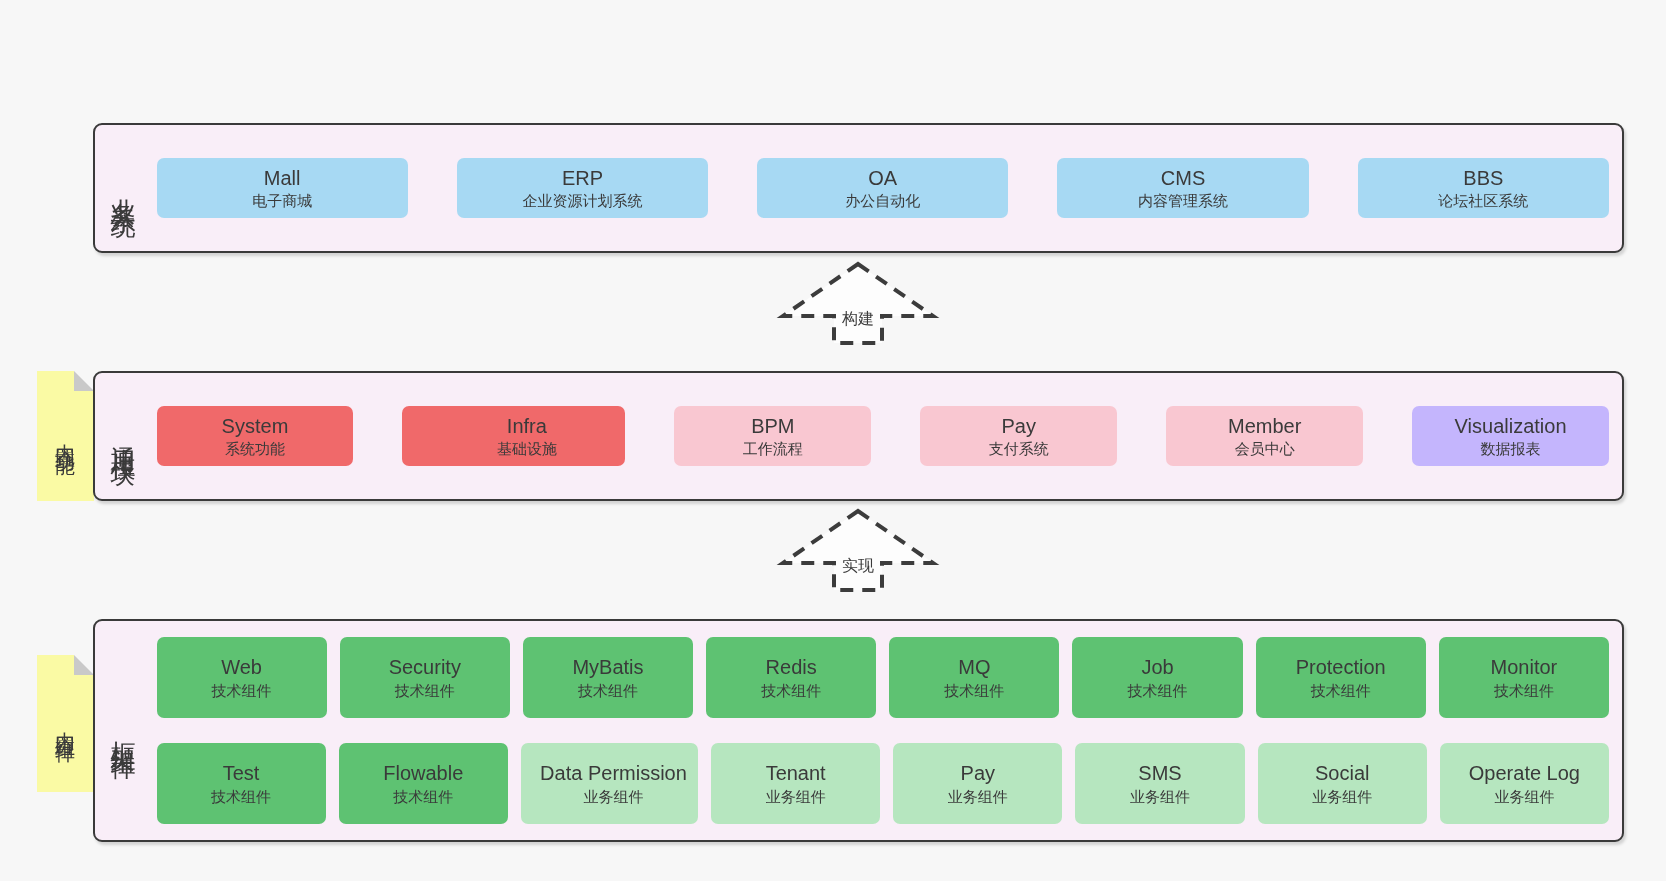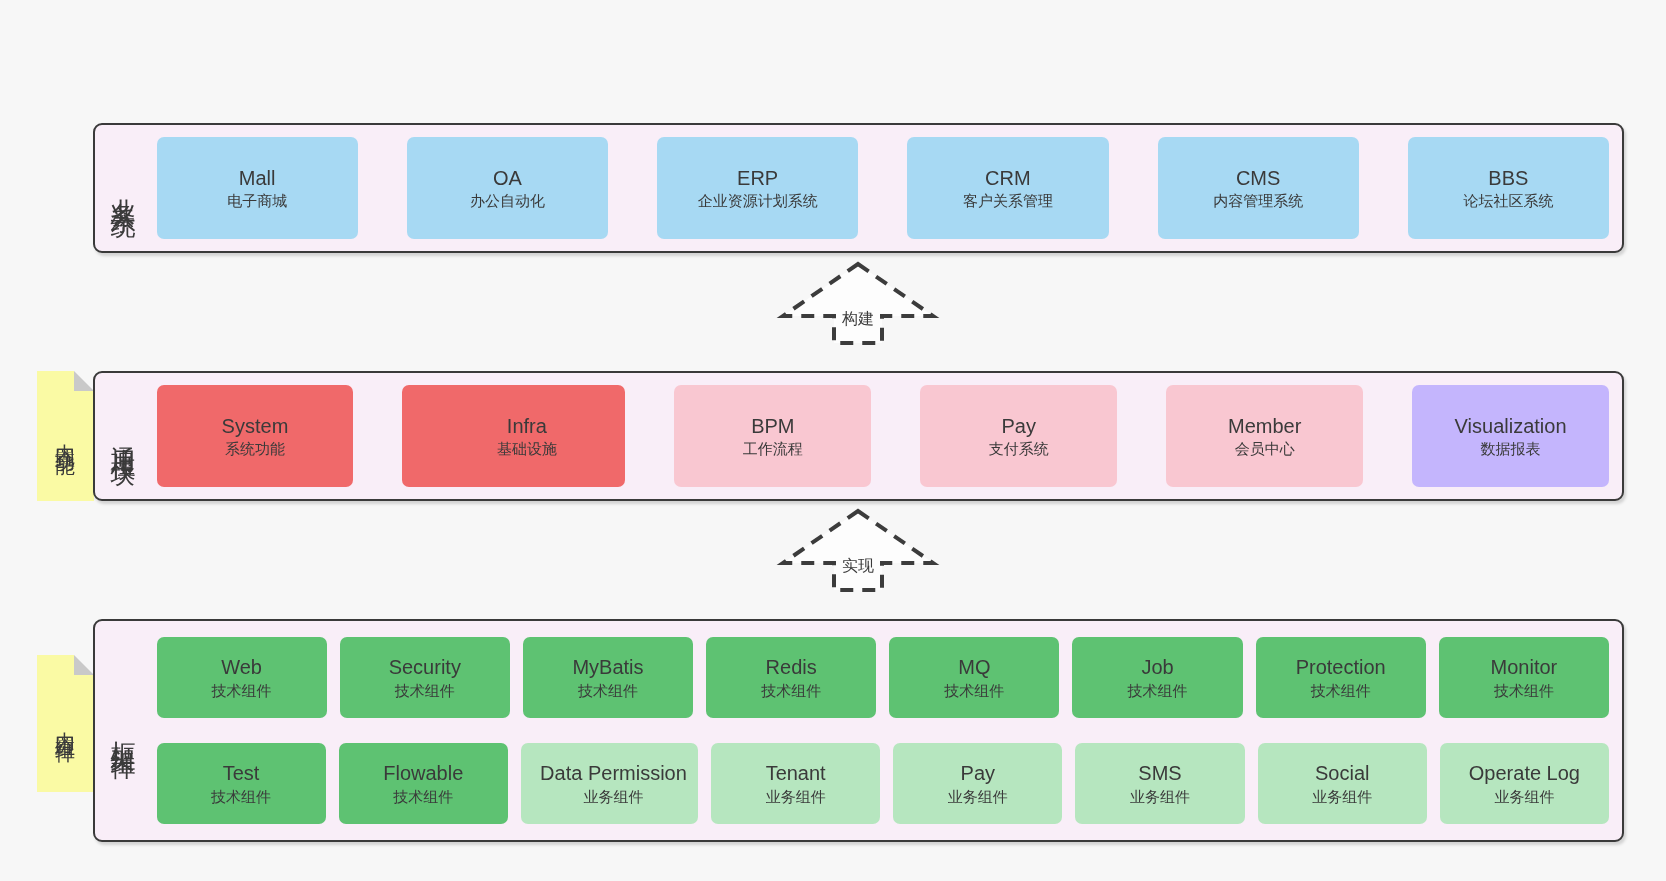--- a/index.html
+++ b/index.html
@@ -43,21 +43,21 @@
     flex-direction:column;
     gap:25px;
   }
   .box-row{
     display:flex;
     gap:49px;
   }
   .layer.grid .box-row{gap:13px;}
   .box{
     flex:1;
-    height:102px;
+    height:60px;
     border-radius:7px;
     display:flex;
     flex-direction:column;
     align-items:center;
     justify-content:center;
     text-align:center;
     line-height:1.32;
   }
   .layer.grid .box{height:81px;}
   .box .en{font-size:20px;}
@@ -119,30 +119,26 @@
 
   <section class="layer" style="top:123px;height:130px;">
     <div class="layer-label">业务系统</div>
     <div class="rows">
         <div class="box-row">
           <div class="box" style="background: rgb(167, 217, 243);">
             <div class="en">Mall</div>
             <div class="zh">电子商城</div>
           </div>
           <div class="box" style="background: rgb(167, 217, 243);">
+            <div class="en">ERP</div>
+            <div class="zh">企业资源计划系统</div>
+          </div>
+          <div class="box" style="background: rgb(167, 217, 243);">
             <div class="en">OA</div>
             <div class="zh">办公自动化</div>
-          </div>
-          <div class="box" style="background: rgb(167, 217, 243);">
-            <div class="en">ERP</div>
-            <div class="zh">企业资源计划系统</div>
-          </div>
-          <div class="box" style="background: rgb(167, 217, 243);">
-            <div class="en">CRM</div>
-            <div class="zh">客户关系管理</div>
           </div>
           <div class="box" style="background: rgb(167, 217, 243);">
             <div class="en">CMS</div>
             <div class="zh">内容管理系统</div>
           </div>
           <div class="box" style="background: rgb(167, 217, 243);">
             <div class="en">BBS</div>
             <div class="zh">论坛社区系统</div>
           </div>
         </div>

